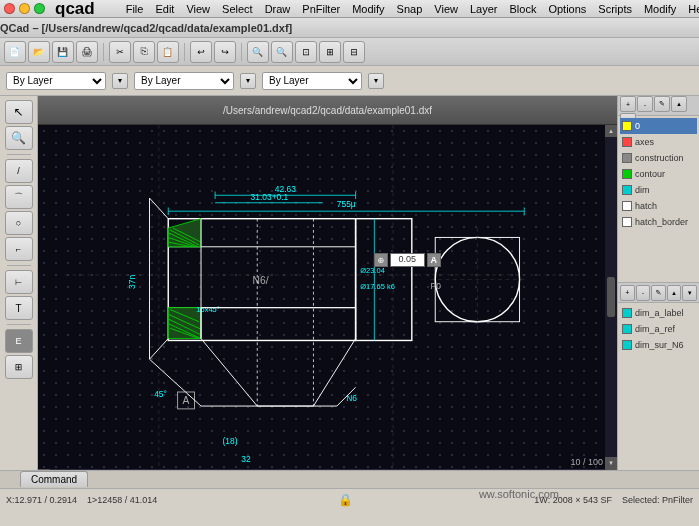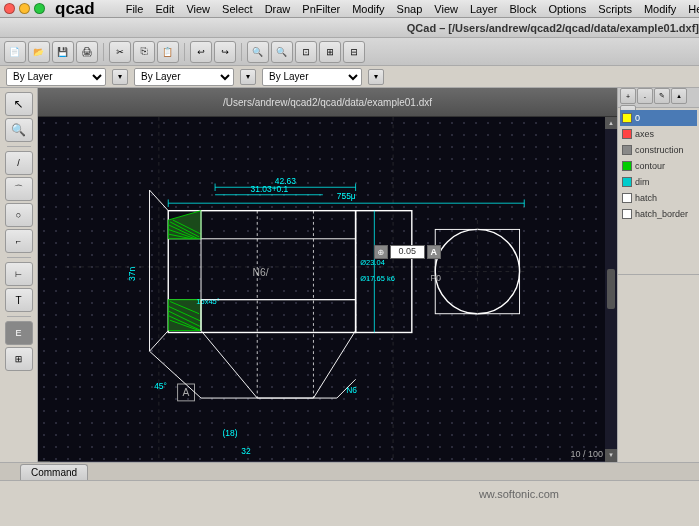--- a/index.html
+++ b/index.html
@@ -47,21 +47,21 @@
       cursor: default;
       color: #000;
     }
 
     
     .titlebar {
       background: linear-gradient(to bottom, #e0e0e0, #c8c8c8);
       height: 20px;
       display: flex;
       align-items: center;
-      justify-content: flex-end;
+      justify-content: flex-start;
       border-bottom: 1px solid #aaa;
       font-size: 11px;
       font-weight: bold;
       color: #333;
     }
 
     
     .toolbar {
       display: flex;
       align-items: center;
@@ -84,21 +84,21 @@
       width: 1px; height: 18px;
       background: #aaa;
       margin: 0 3px;
     }
 
     
     .layer-row {
       display: flex;
       align-items: center;
       background: #d4d0c8;
-      height: 22px;
+      height: 30px;
       border-bottom: 1px solid #aaa;
       padding: 0 6px;
       gap: 6px;
     }
     .layer-select {
       height: 18px;
       font-size: 10px;
       background: #fff;
       border: 1px solid #999;
       border-radius: 2px;
@@ -624,22 +624,62 @@
           <div class="layer-color" style="background:#fff;"></div>
           <span>hatch</span>
         </div>
         <div class="layer-item">
           <div class="layer-color" style="background:#fff;"></div>
           <span>hatch_border</span>
         </div>
       </div>
     </div>
 
+    <div class="right-bottom">
+      <div class="snap-toolbar">
+        <div class="right-btn">+</div>
+        <div class="right-btn">-</div>
+        <div class="right-btn">✎</div>
+        <div class="right-btn">▴</div>
+        <div class="right-btn">▾</div>
+      </div>
+      <div class="layer-list">
+        <div class="layer-item">
+          <div class="layer-color" style="background:#00cccc;"></div>
+          <span>dim_a_label</span>
+        </div>
+        <div class="layer-item">
+          <div class="layer-color" style="background:#00cccc;"></div>
+          <span>dim_a_ref</span>
+        </div>
+        <div class="layer-item">
+          <div class="layer-color" style="background:#00cccc;"></div>
+          <span>dim_sur_N6</span>
+        </div>
+      </div>
+    </div>
   </div>
 
 </div>
 
 <div class="bottom-area">
   <div class="command-tab-row">
     <div class="command-tab">Command</div>
     <div style="position:absolute;right:140px;bottom:26px;font-size:11px;color:#666;">ww.softonic.com</div>
   </div>
+  <div class="status-bar">
+    <div class="status-item">
+      <span>X:12.971 / 0.2914</span>
+    </div>
+    <div class="status-item">
+      <span>1&gt;12458 / 41.014</span>
+    </div>
+    <div class="status-center">
+      <span class="lock-icon">🔒</span>
+    </div>
+    <div class="status-item">
+      <span>1W: 2008 × 543 SF</span>
+    </div>
+    <div class="status-item">
+      <span>Selected: PnFilter</span>
+    </div>
+  </div>
 </div>
 
 </body></html>

